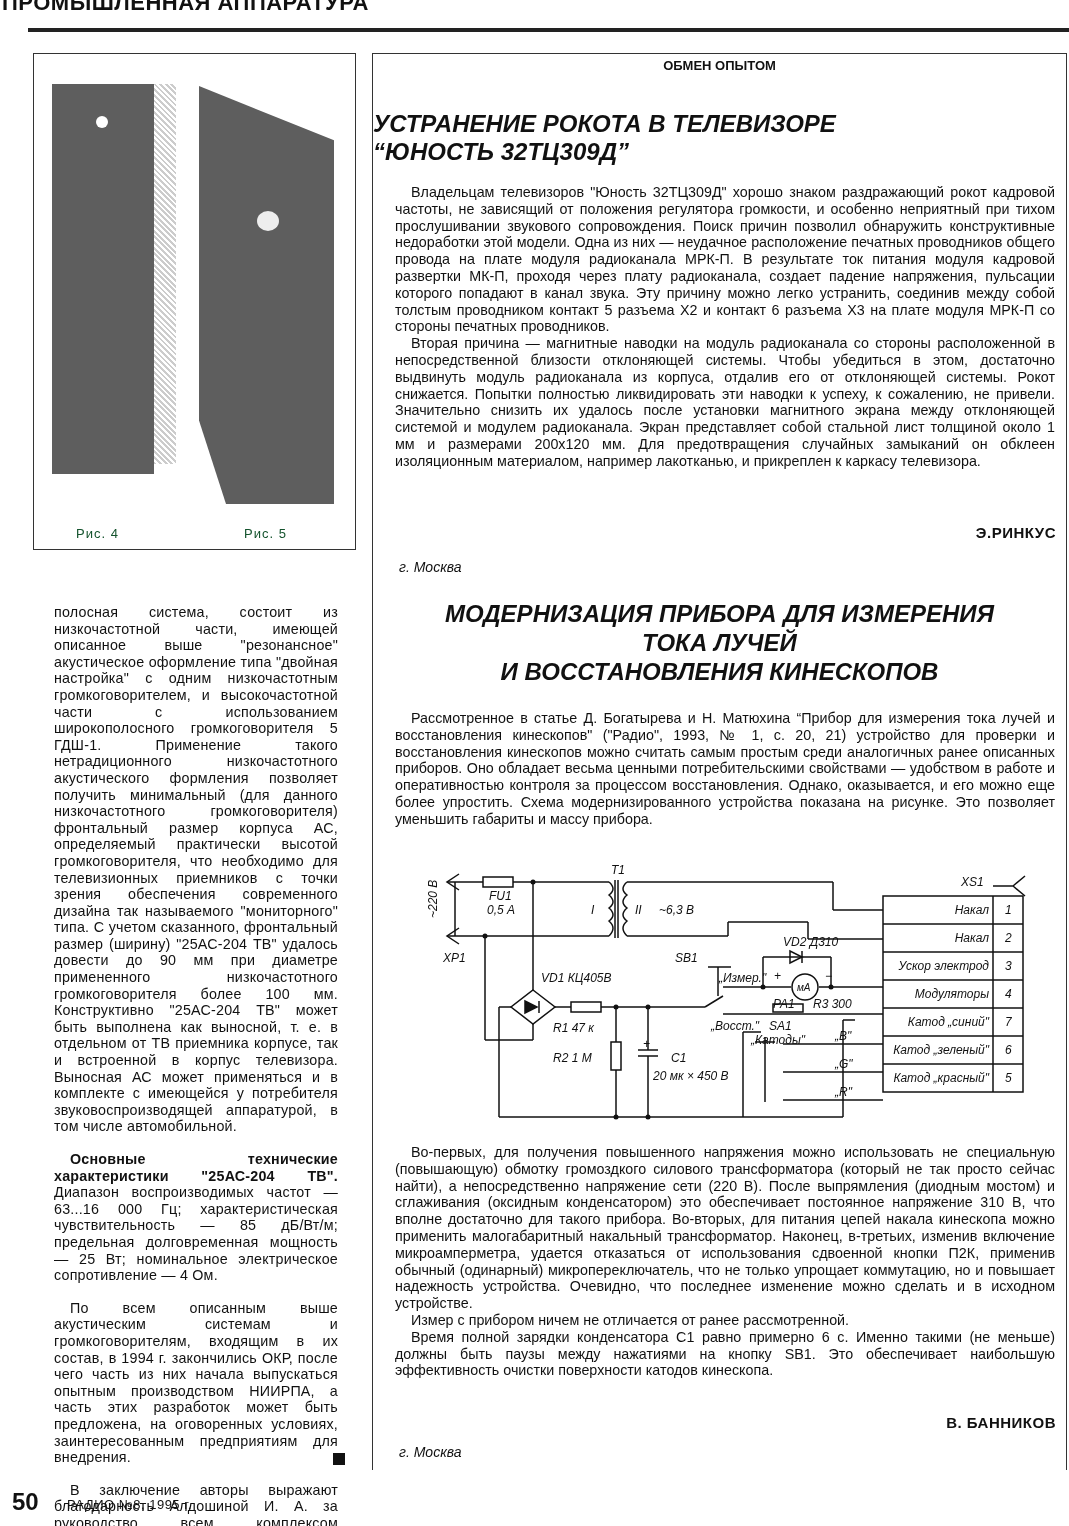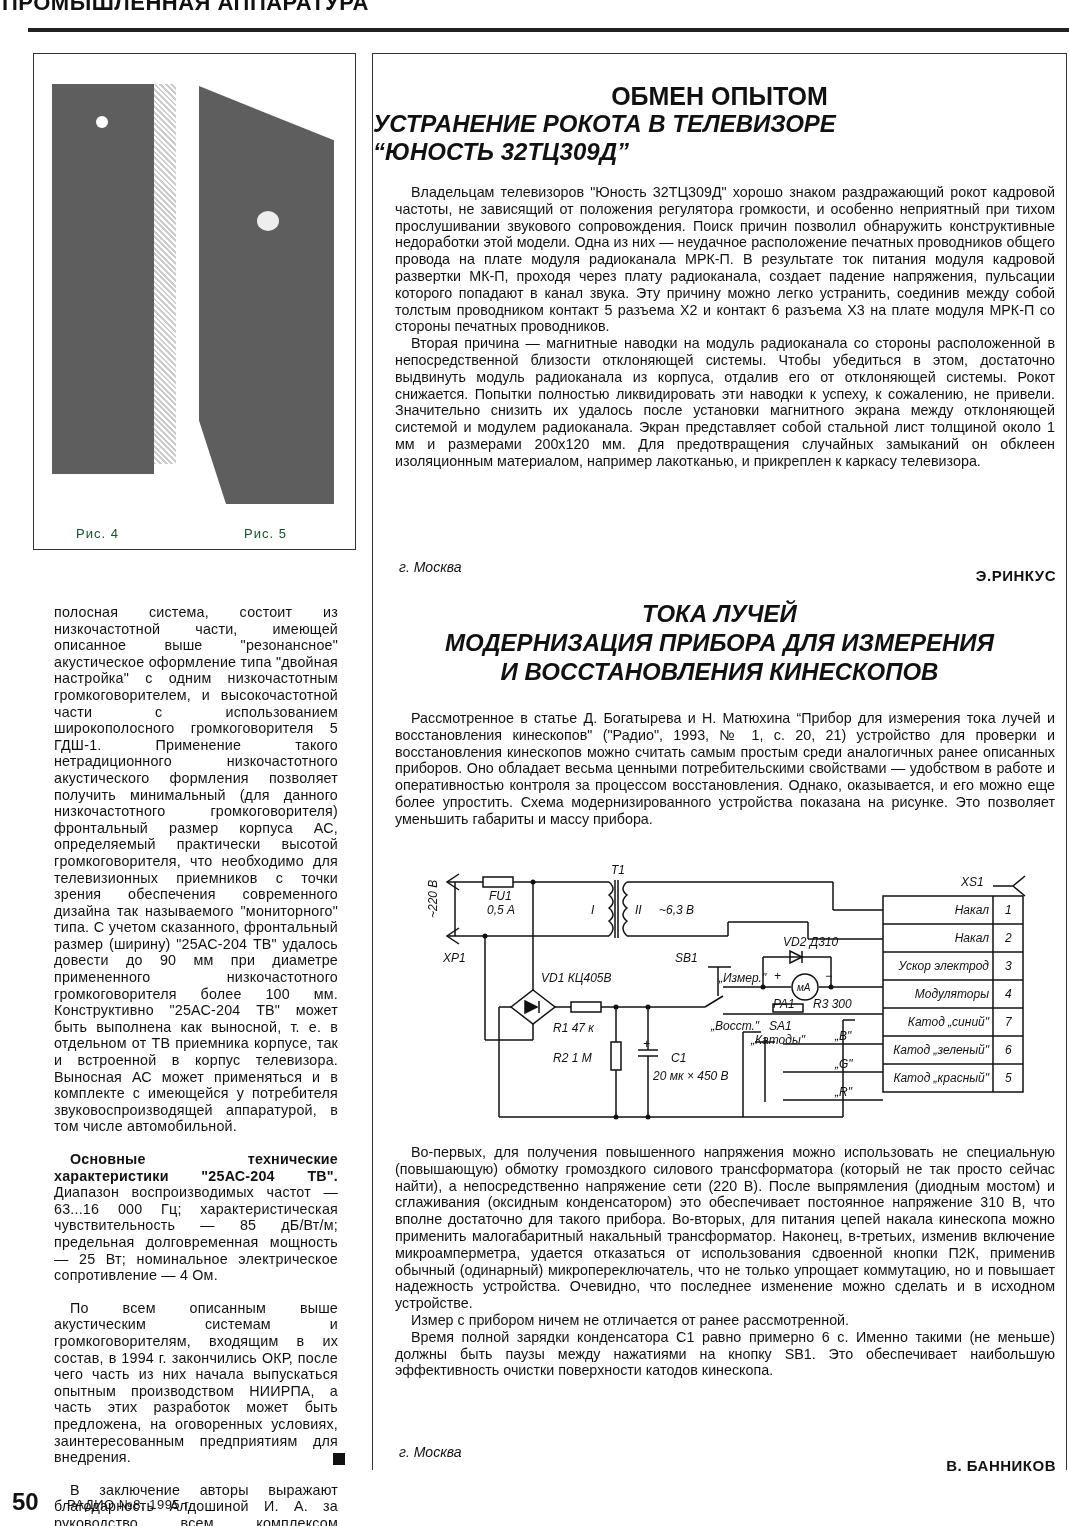--- a/index.html
+++ b/index.html
@@ -13,25 +13,25 @@
 
   .left-col { position: absolute; left: 38px; top: 588px; width: 316px; font-size: 14.3px; line-height: 16.6px; text-align: justify; letter-spacing: 0.2px; }
   .left-col p { margin: 16px; }
   .left-col .indent { text-indent: 16px; }
   .end-mark { position: absolute; left: 333px; top: 1453px; width: 12px; height: 12px; background: #111; }
 
   .footer-num { position: absolute; left: 12px; top: 1488px; font-size: 24px; font-weight: bold; }
   .footer-mag { position: absolute; left: 67px; top: 1497px; font-size: 13px; letter-spacing: 0.5px; }
 
   .right-box { position: absolute; left: 372px; top: 53px; width: 693px; height: 1416px; border-left: 1.5px solid #333; border-right: 1.5px solid #333; border-top: 1.5px solid #333; }
-  .rubric { position: absolute; left: 0; width: 100%; top: 28px; text-align: center; font-size: 25px; font-weight: bold; }
+  .rubric { position: absolute; left: 0; width: 100%; top: 4px; text-align: center; font-size: 13px; font-weight: bold; }
   .title1 { position: absolute; left: 0; width: 100%; top: 56px; font-size: 24px; font-weight: bold; font-style: italic; line-height: 28px; }
   .body-text { position: absolute; left: 22px; width: 660px; font-size: 14.3px; line-height: 16.8px; text-align: justify; }
   .body-text p { margin: 0; text-indent: 16px; }
-  .author { position: absolute; right: 10px; font-size: 15px; font-weight: bold; letter-spacing: 0.5px; margin-top: 43px; }
+  .author { position: absolute; right: 10px; font-size: 15px; font-weight: bold; letter-spacing: 0.5px; }
   .city { position: absolute; left: 26px; font-size: 14px; font-style: italic; }
   .title2 { position: absolute; left: 0; width: 100%; top: 545px; text-align: center; font-size: 24px; font-weight: bold; font-style: italic; line-height: 29px; }
 
   .schematic { position: absolute; left: 40px; top: 808px; width: 640px; height: 262px; }
   .schematic text { font-family: "Liberation Sans", sans-serif; font-style: italic; font-size: 12px; fill: #111; }
 </style>
 </head>
 <body>
 
 <div class="header-title">ПРОМЫШЛЕННАЯ АППАРАТУРА</div>
@@ -67,22 +67,22 @@
     <div>“ЮНОСТЬ 32ТЦ309Д”</div>
   </div>
   <div class="body-text" style="top:130px;">
     <p>Владельцам телевизоров "Юность 32ТЦ309Д" хорошо знаком раздражающий рокот кадровой частоты, не зависящий от положения регулятора громкости, и особенно неприятный при тихом прослушивании звукового сопровождения. Поиск причин позволил обнаружить конструктивные недоработки этой модели. Одна из них — неудачное расположение печатных проводников общего провода на плате модуля радиоканала МРК-П. В результате ток питания модуля кадровой развертки МК-П, проходя через плату радиоканала, создает падение напряжения, пульсации которого попадают в канал звука. Эту причину можно легко устранить, соединив между собой толстым проводником контакт 5 разъема Х2 и контакт 6 разъема Х3 на плате модуля МРК-П со стороны печатных проводников.</p>
     <p>Вторая причина — магнитные наводки на модуль радиоканала со стороны расположенной в непосредственной близости отклоняющей системы. Чтобы убедиться в этом, достаточно выдвинуть модуль радиоканала из корпуса, отдалив его от отклоняющей системы. Рокот снижается. Попытки полностью ликвидировать эти наводки к успеху, к сожалению, не привели. Значительно снизить их удалось после установки магнитного экрана между отклоняющей системой и модулем радиоканала. Экран представляет собой стальной лист толщиной около 1 мм и размерами 200х120 мм. Для предотвращения случайных замыканий он обклеен изоляционным материалом, например лакотканью, и прикреплен к каркасу телевизора.</p>
   </div>
   <div class="author" style="top:470px;">Э.РИНКУС</div>
   <div class="city" style="top:505px;">г. Москва</div>
 
   <div class="title2">
+    <div>МОДЕРНИЗАЦИЯ ПРИБОРА ДЛЯ ИЗМЕРЕНИЯ</div>
     <div>ТОКА ЛУЧЕЙ</div>
-    <div>МОДЕРНИЗАЦИЯ ПРИБОРА ДЛЯ ИЗМЕРЕНИЯ</div>
     <div>И ВОССТАНОВЛЕНИЯ КИНЕСКОПОВ</div>
   </div>
   <div class="body-text" style="top:656px;">
     <p>Рассмотренное в статье Д. Богатырева и Н. Матюхина “Прибор для измерения тока лучей и восстановления кинескопов" ("Радио", 1993, № 1, с. 20, 21) устройство для проверки и восстановления кинескопов можно считать самым простым среди аналогичных ранее описанных приборов. Оно обладает весьма ценными потребительскими свойствами — удобством в работе и оперативностью контроля за процессом восстановления. Однако, оказывается, и его можно еще более упростить. Схема модернизированного устройства показана на рисунке. Это позволяет уменьшить габариты и массу прибора.</p>
   </div>
 
   <svg class="schematic" viewBox="0 0 640 262">
     <g stroke="#111" stroke-width="1.5" fill="none">
 
       <path d="M46 12 L34 20 L46 28"></path>

